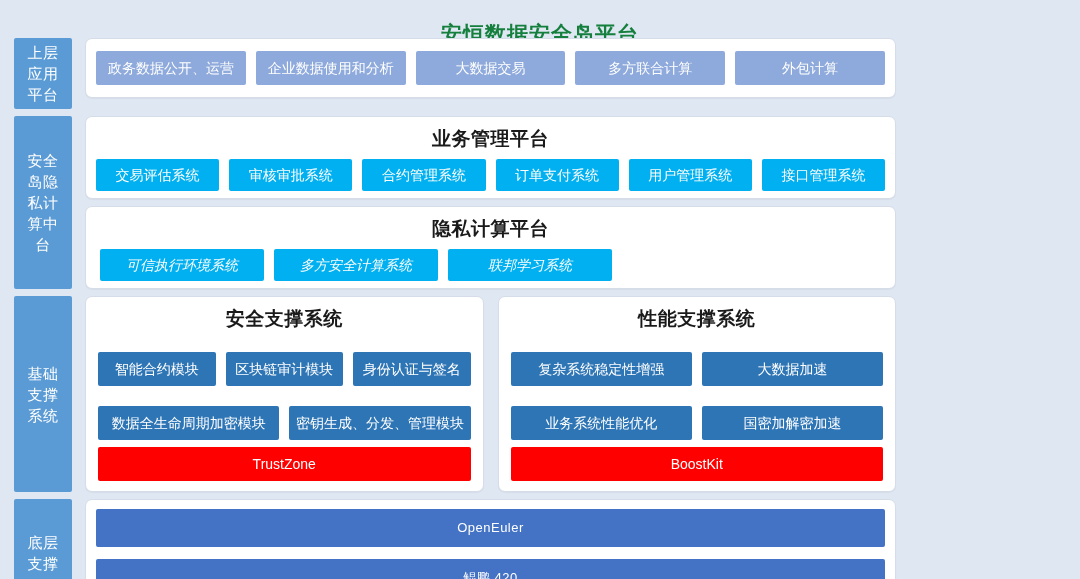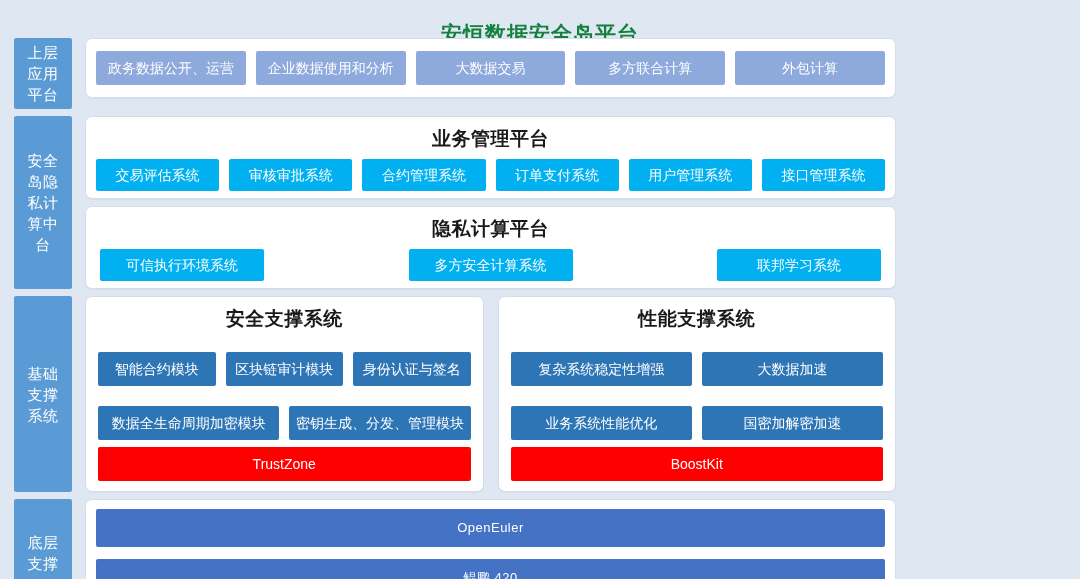--- a/index.html
+++ b/index.html
@@ -141,21 +141,21 @@
   .chip.base {
     background: #4472c4;
     flex: 1 1 100%;
     padding: 10px 4px;
     font-size: 13px;
     letter-spacing: 0.5px;
   }
 
   
   .privacy-row .chip { flex: 0 0 auto; min-width: 164px; }
-  .privacy-row { justify-content: space-between; padding: 0 4px; }
+  .privacy-row { padding: 0 4px; font-style: italic; }
 
   
   .dual {
     display: flex;
     gap: 14px;
   }
   .dual > .panel {
     flex: 1;
     padding: 7px 12px 10px 12px;
   }

